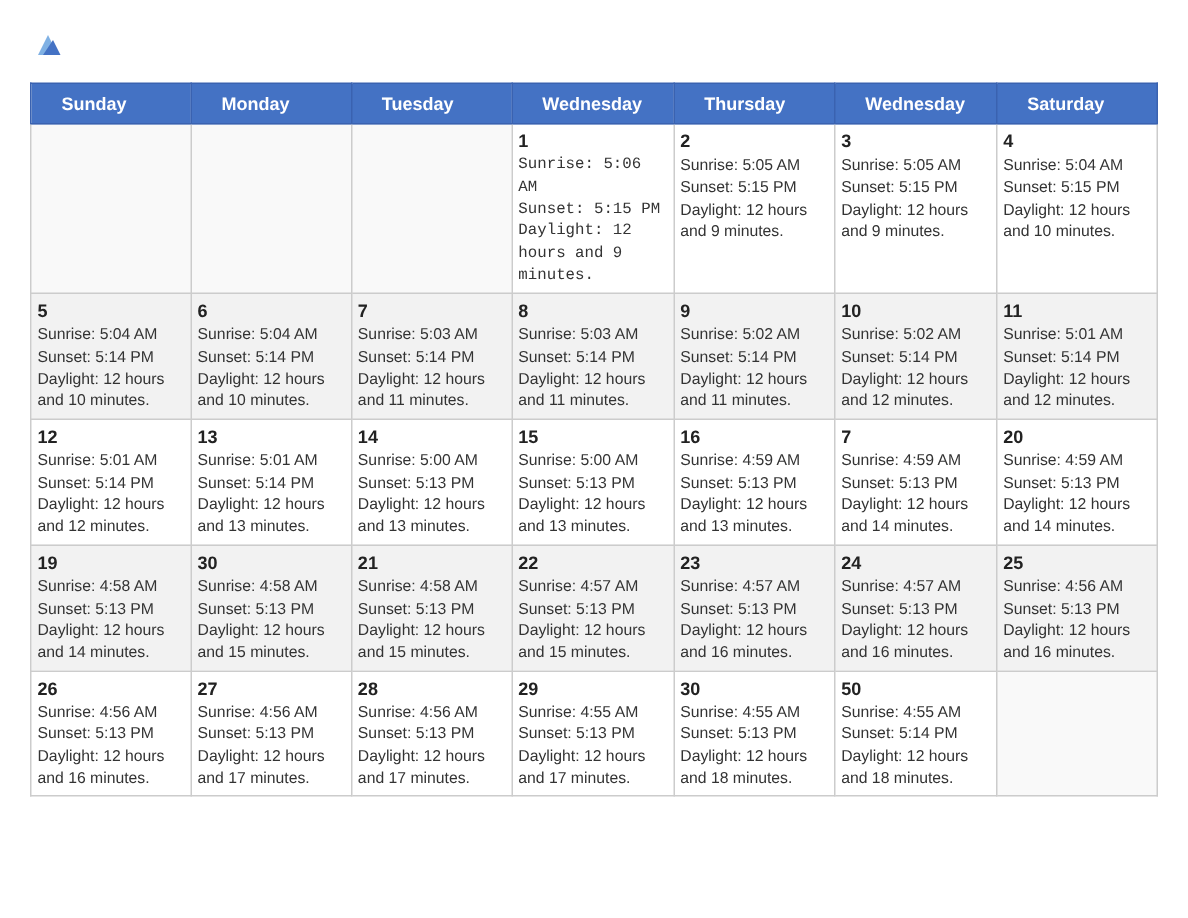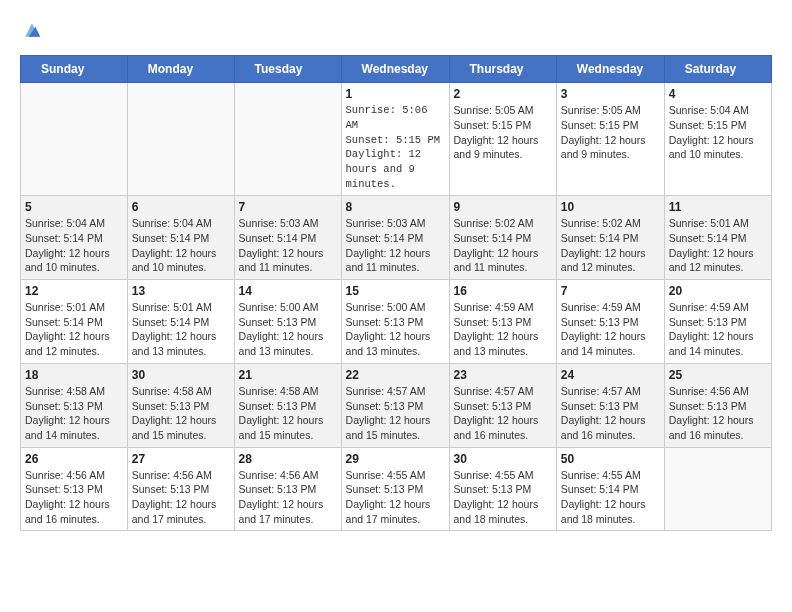--- a/index.html
+++ b/index.html
@@ -237,21 +237,21 @@
         </td>
         <td>
           <div class="day-num">20</div>
           <div class="day-info" style="white-space: pre-line;">Sunrise: 4:59 AM
 Sunset: 5:13 PM
 Daylight: 12 hours and 14 minutes.</div>
         </td>
       </tr>
       <tr>
         <td>
-          <div class="day-num">18</div>
+          <div class="day-num">19</div>
           <div class="day-info" style="white-space: pre-line;">Sunrise: 4:58 AM
 Sunset: 5:13 PM
 Daylight: 12 hours and 14 minutes.</div>
         </td>
         <td>
           <div class="day-num">30</div>
           <div class="day-info" style="white-space: pre-line;">Sunrise: 4:58 AM
 Sunset: 5:13 PM
 Daylight: 12 hours and 15 minutes.</div>
         </td>

